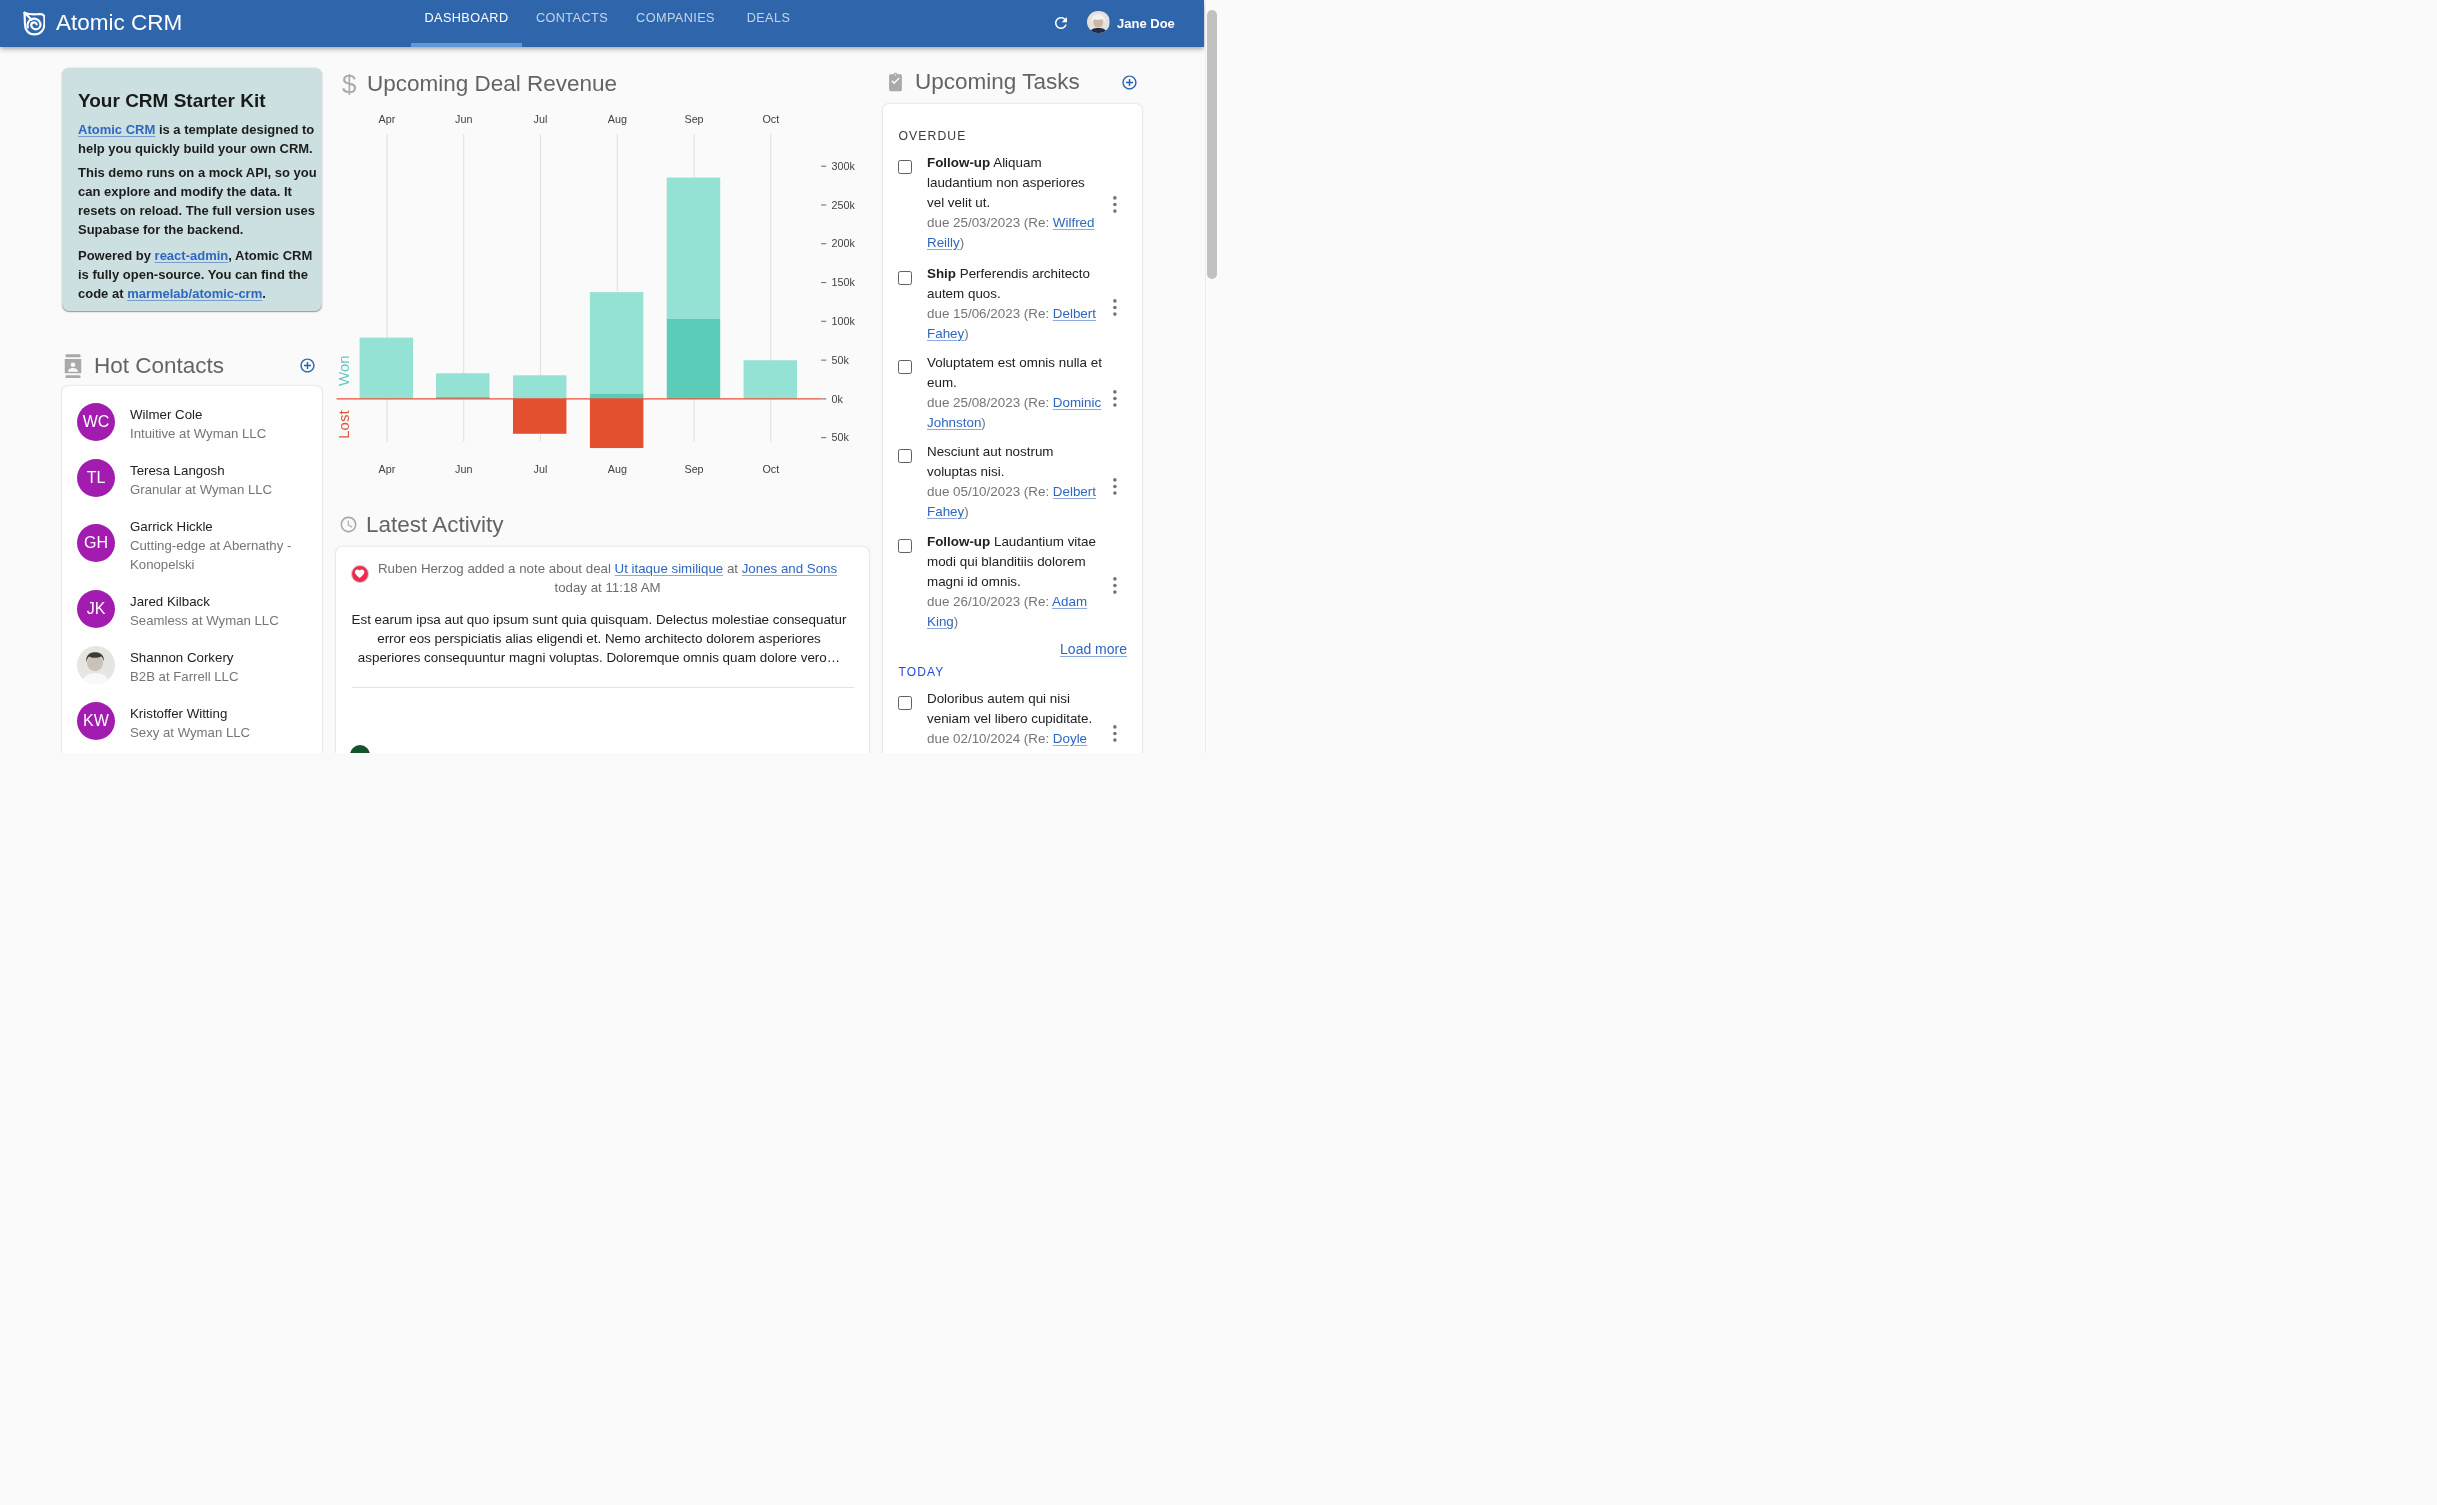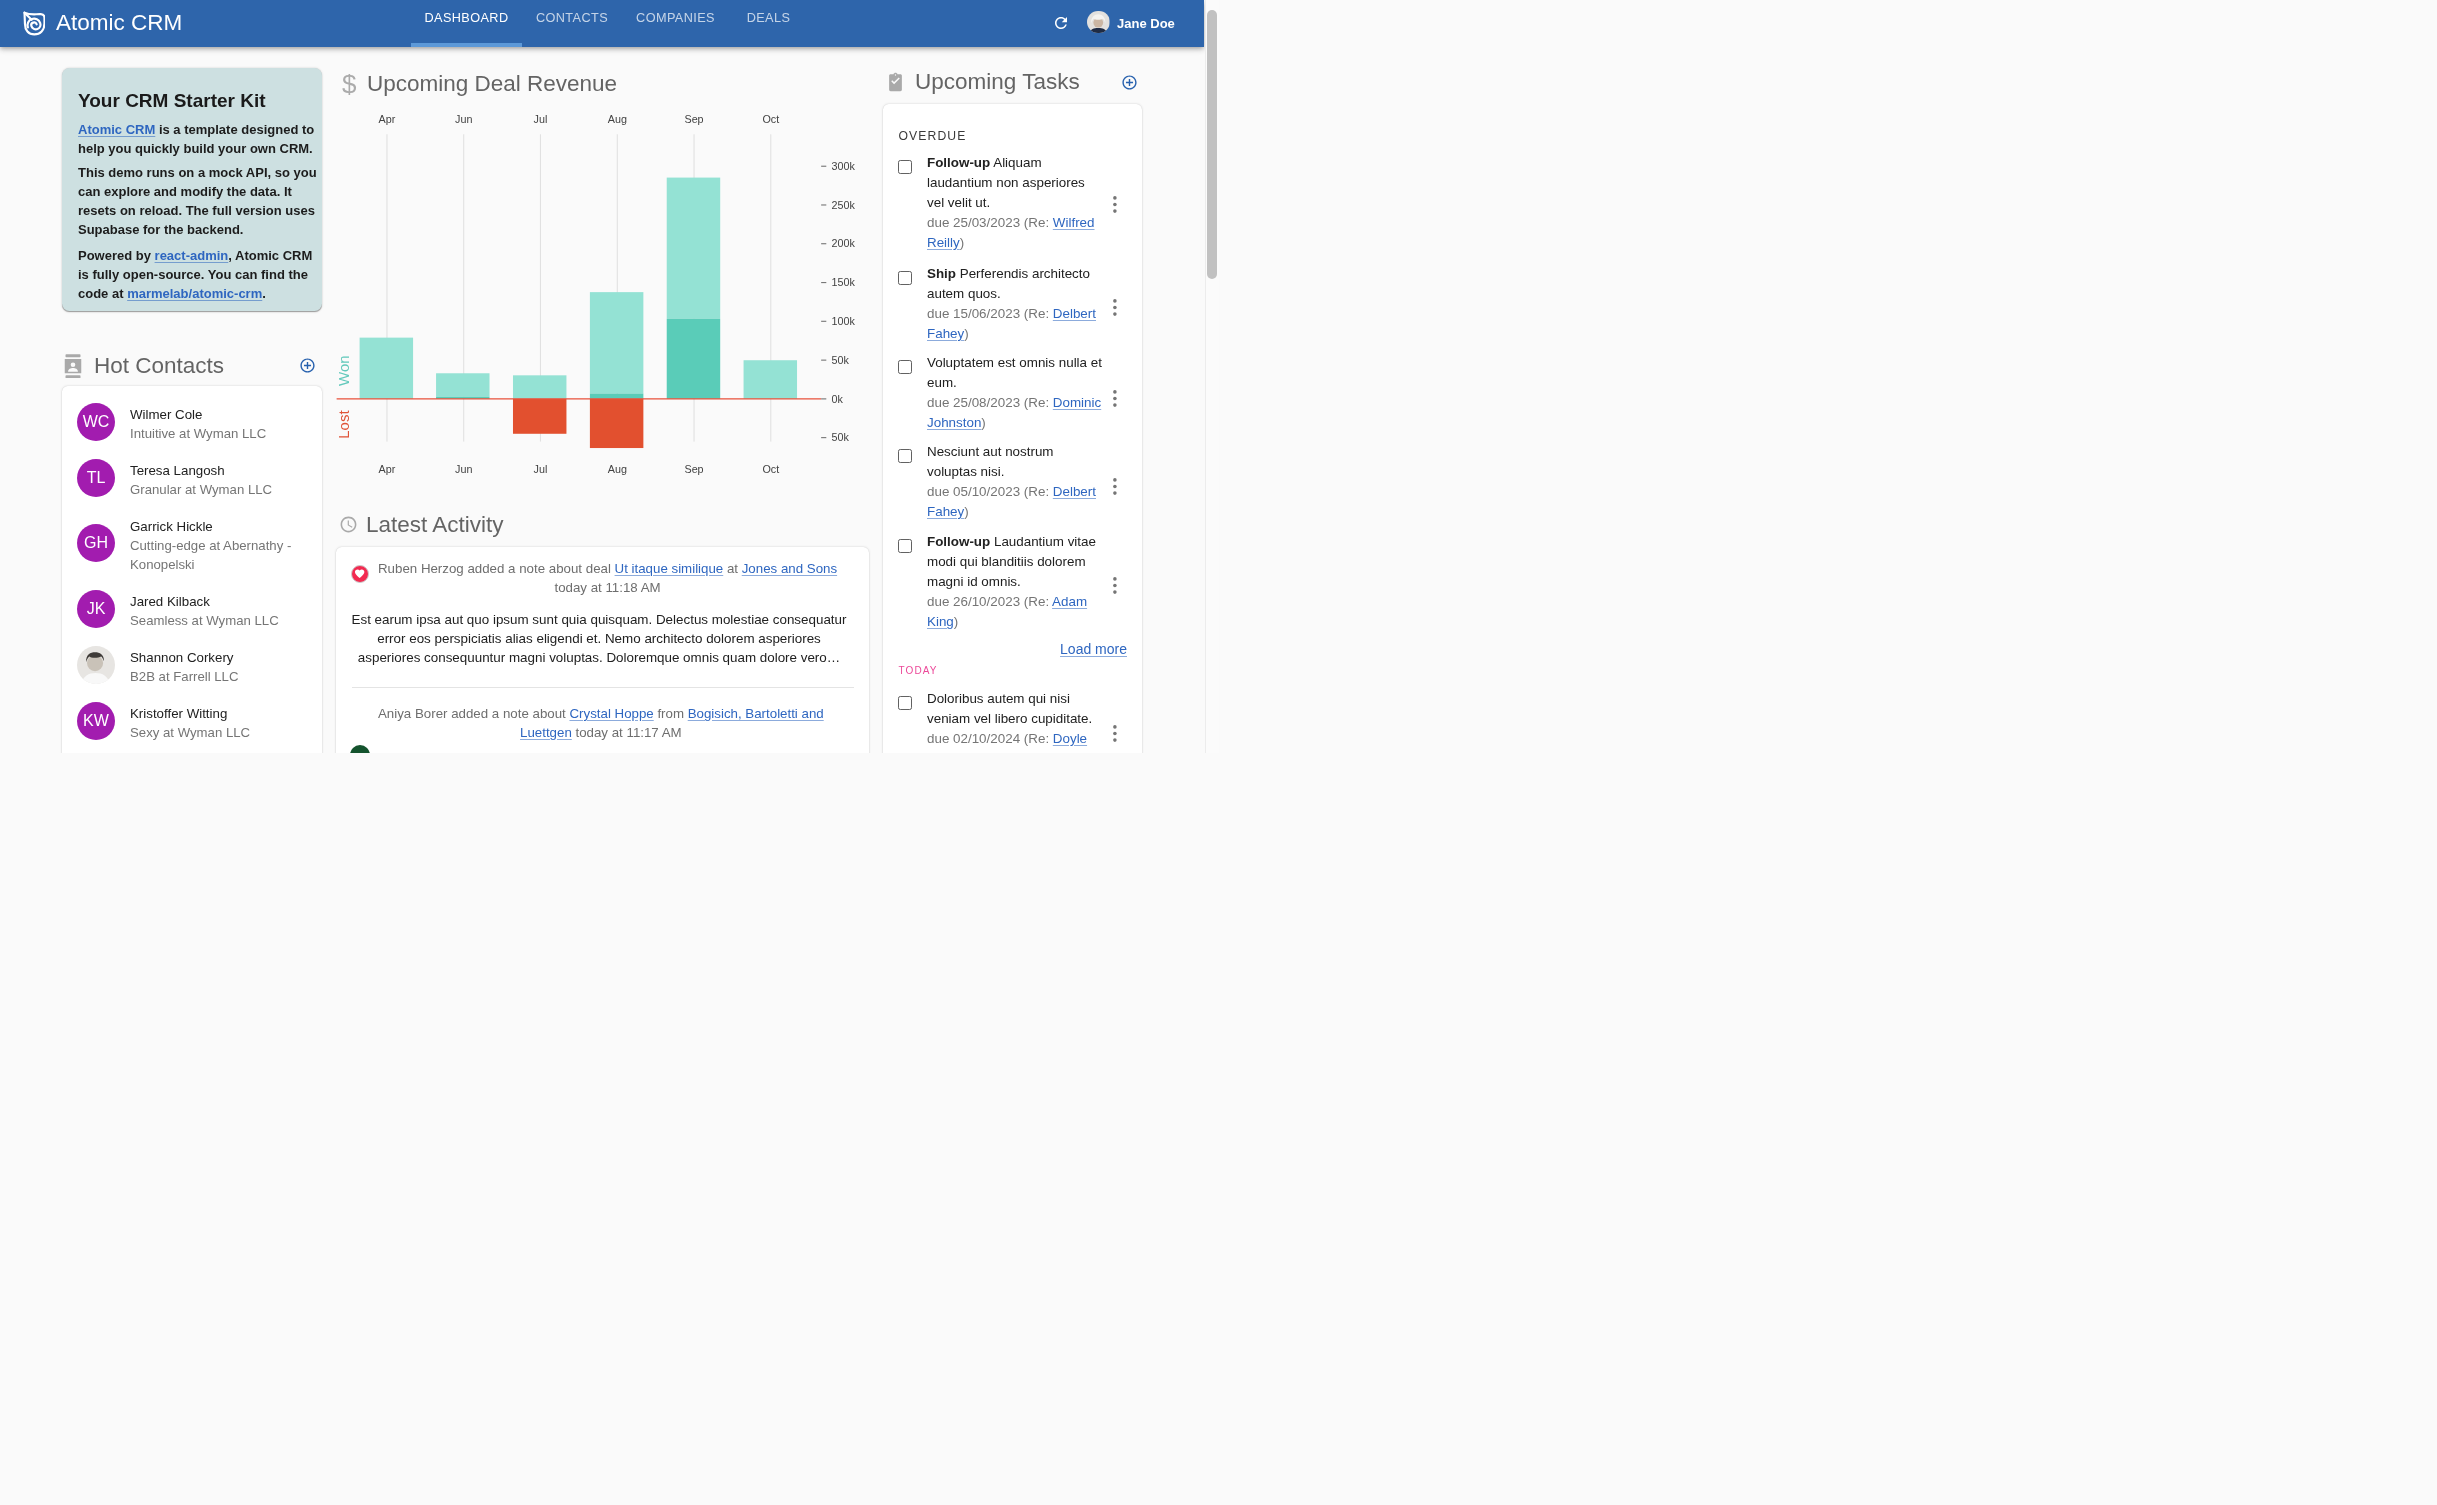--- a/index.html
+++ b/index.html
@@ -197,21 +197,20 @@
 <div class="card" style="left:336px;top:547px;width:533px;height:216px;text-align:center;">
   <div class="abs" style="left:15px;top:18px;width:18px;height:18px;border-radius:50%;border:0.9px solid #ccc;background:#f22a50;display:flex;align-items:center;justify-content:center;">
     <svg width="11.3" height="11.3" viewBox="0 0 24 24" fill="#fff">
         <path d="M12 21.35l-1.45-1.32C5.4 15.36 2 12.28 2 8.5 2 5.42 4.42 3 7.5 3c1.74 0 3.41.81 4.5 2.09C13.09 3.81 14.76 3 16.5 3 19.58 3 22 5.42 22 8.5c0 3.78-3.4 6.86-8.55 11.54L12 21.35z"></path>
       </svg>
   </div>
   <div class="abs" style="left:42px;top:12px;font-size:13.3px;line-height:19px;color:#6e6e6e;white-space:nowrap;">Ruben Herzog added a note about deal <a href="#">Ut itaque similique</a> at <a href="#">Jones and Sons</a><br>today at 11:18 AM</div>
   <div class="abs" style="left:15.5px;top:63px;font-size:13.4px;line-height:19px;color:#212121;white-space:nowrap;">Est earum ipsa aut quo ipsum sunt quia quisquam. Delectus molestiae consequatur<br>error eos perspiciatis alias eligendi et. Nemo architecto dolorem asperiores<br>asperiores consequuntur magni voluptas. Doloremque omnis quam dolore vero…</div>
   <div class="abs" style="left:15.5px;top:140px;width:502px;height:0.9px;background:#e4e4e4;"></div>
   <div class="abs" style="left:14.4px;top:158px;width:20px;height:20px;border-radius:50%;background:#14532d;color:#fff;font-size:9.4px;display:flex;align-items:center;justify-content:center;margin-top:40px;">CH</div>
-  <div class="abs" style="left:42px;top:157px;font-size:13.3px;line-height:19px;color:#6e6e6e;white-space:nowrap;">Aniya Borer added a note about <a href="#">Crystal Hoppe</a> from <a href="#">Bogisich, Bartoletti and</a><br><a href="#">Luettgen</a> today at 11:17 AM</div>
 </div>
 
 <svg class="abs" style="left:887px;top:72px;" width="17" height="20" viewBox="0 0 24 28" fill="#a9a9a9">
   <path d="M19 3h-4.18C14.4 1.84 13.3 1 12 1c-1.3 0-2.4.84-2.82 2H5c-1.1 0-2 .9-2 2v20c0 1.1.9 2 2 2h14c1.1 0 2-.9 2-2V5c0-1.1-.9-2-2-2zm-7 0c.55 0 1 .45 1 1s-.45 1-1 1-1-.45-1-1 .45-1 1-1zm-2 14l-4-4 1.41-1.41L10 14.17l6.59-6.59L18 9l-8 8z"></path>
 </svg>
 <div class="sechead" style="left:915px;top:69px;">Upcoming Tasks</div>
 <svg class="abs" style="left:1121px;top:74px;" width="17" height="17" viewBox="0 0 24 24" fill="#2761ae">
   <path d="M12 2C6.48 2 2 6.48 2 12s4.48 10 10 10 10-4.48 10-10S17.52 2 12 2zm0 18c-4.41 0-8-3.59-8-8s3.59-8 8-8 8 3.59 8 8-3.59 8-8 8zm1-13h-2v4H7v2h4v4h2v-4h4v-2h-4z"></path>
 </svg>
 
@@ -253,21 +252,21 @@
   <div class="cb" style="top:435px;"></div>
   <div class="task" style="top:428px;"><b>Follow-up</b> Laudantium vitae<br>modi qui blanditiis dolorem<br>magni id omnis.<br><span class="due">due 26/10/2023 (Re: <a href="#">Adam</a><br><a href="#">King</a>)</span></div>
   <svg class="dots" style="top:473px;" width="3.8" height="17" viewBox="0 0 4 18" fill="#757575">
       <circle cx="2" cy="2" r="1.9"></circle>
       <circle cx="2" cy="9" r="1.9"></circle>
       <circle cx="2" cy="16" r="1.9"></circle>
     </svg>
 
   <div class="abs" style="right:15px;top:536px;"><a href="#" style="font-size:14px;">Load more</a></div>
 
-  <div class="abs" style="left:15.5px;top:561px;font-size:10px;letter-spacing:1.1px;color:#ec4899;">TODAY</div>
+  <div class="abs" style="left:15.5px;top:561px;font-size:12px;letter-spacing:1.1px;color:#1d4ed8;">TODAY</div>
 
   <div class="cb" style="top:592px;"></div>
   <div class="task" style="top:585px;">Doloribus autem qui nisi<br>veniam vel libero cupiditate.<br><span class="due">due 02/10/2024 (Re: <a href="#">Doyle</a></span></div>
   <svg class="dots" style="top:621px;" width="3.8" height="17" viewBox="0 0 4 18" fill="#757575">
       <circle cx="2" cy="2" r="1.9"></circle>
       <circle cx="2" cy="9" r="1.9"></circle>
       <circle cx="2" cy="16" r="1.9"></circle>
     </svg>
 </div>
 

